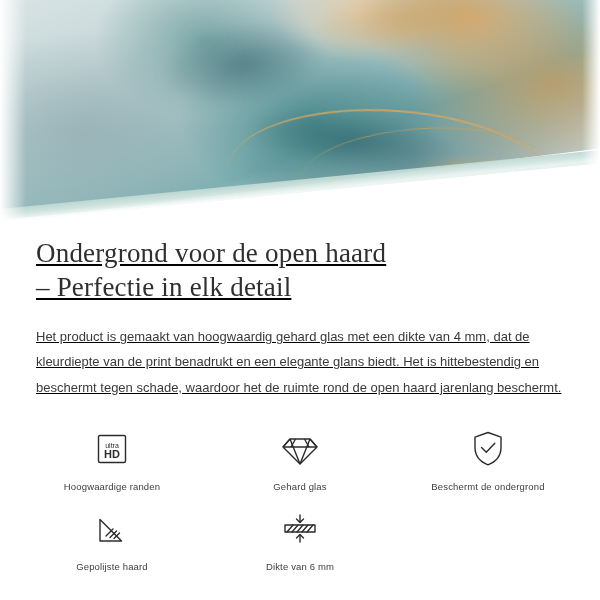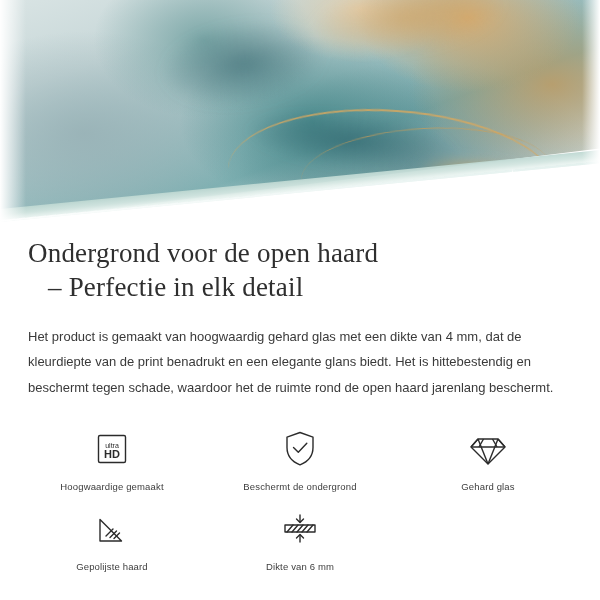--- a/index.html
+++ b/index.html
@@ -122,33 +122,34 @@
     color: #ffffff;
     line-height: 1;
     text-shadow: 0 0 6px rgba(255,255,255,0.95);
     user-select: none;
   }
   .sparkle.s1 { left: 500px; top: 166px; font-size: 30px; }
   .sparkle.s2 { left: 526px; top: 186px; font-size: 16px; }
 
   
   .content {
-    padding: 0 28px;
+    padding: 0 36px;
+    text-decoration: underline;
   }
   .headline {
     margin: 0;
     padding-top: 14px;
     font-family: "Liberation Serif", serif;
     font-size: 27px;
     line-height: 1.26;
     font-weight: 400;
     color: #2f2f2f;
     letter-spacing: 0.2px;
   }
-  .headline .line2 { display: block; margin-left: 20px; }
+  .headline .line2 { display: block; }
   .body-copy {
     margin: 20px 0 0 0;
     font-size: 13px;
     line-height: 1.95;
     color: #3a3a3a;
     max-width: 530px;
   }
 
   
   .features {
@@ -211,47 +212,47 @@
 
 
     <div class="feature">
       <div class="feature-icon">
         <svg width="44" height="44" viewBox="0 0 44 44">
           <rect x="8.5" y="8.5" width="27" height="27" rx="1.5" fill="none" stroke="#2b2b2b" stroke-width="1.4"></rect>
           <text x="22" y="20.5" font-family="Liberation Sans, sans-serif" font-size="7" fill="#2b2b2b" text-anchor="middle">ultra</text>
           <text x="22" y="31" font-family="Liberation Sans, sans-serif" font-size="11" font-weight="bold" fill="#2b2b2b" text-anchor="middle">HD</text>
         </svg>
       </div>
-      <div class="feature-label">Hoogwaardige gemaakt</div>
-    </div>
-
-    <div class="feature">
-      <div class="feature-icon">
-        <svg width="42" height="46" viewBox="0 0 42 46" fill="none" stroke="#2b2b2b" stroke-width="1.4" stroke-linejoin="round" stroke-linecap="round">
-          <path d="M21 6.5l13 4.6v10.4c0 8.6-5.6 14.4-13 17.4-7.4-3-13-8.8-13-17.4V11.1z"></path>
-          <polyline points="14.5,21.5 19.3,26.3 27.8,17.2"></polyline>
-        </svg>
-      </div>
-      <div class="feature-label">Beschermt de ondergrond</div>
+      <div class="feature-label">Hoogwaardige randen</div>
     </div>
 
     <div class="feature">
       <div class="feature-icon">
         <svg width="46" height="42" viewBox="0 0 46 42" fill="none" stroke="#2b2b2b" stroke-width="1.4" stroke-linejoin="round">
           <path d="M13 11h20l7 8-17 17L6 19z"></path>
           <path d="M6 19h34"></path>
           <path d="M13 11l-7 8"></path>
           <path d="M33 11l7 8"></path>
           <path d="M13 11l10 25"></path>
           <path d="M33 11L23 36"></path>
           <path d="M18.5 11L14 19"></path>
           <path d="M27.5 11L32 19"></path>
         </svg>
       </div>
       <div class="feature-label">Gehard glas</div>
+    </div>
+
+    <div class="feature">
+      <div class="feature-icon">
+        <svg width="42" height="46" viewBox="0 0 42 46" fill="none" stroke="#2b2b2b" stroke-width="1.4" stroke-linejoin="round" stroke-linecap="round">
+          <path d="M21 6.5l13 4.6v10.4c0 8.6-5.6 14.4-13 17.4-7.4-3-13-8.8-13-17.4V11.1z"></path>
+          <polyline points="14.5,21.5 19.3,26.3 27.8,17.2"></polyline>
+        </svg>
+      </div>
+      <div class="feature-label">Beschermt de ondergrond</div>
     </div>
 
     <div class="feature">
       <div class="feature-icon">
         <svg width="44" height="44" viewBox="0 0 44 44" fill="none" stroke="#2b2b2b" stroke-width="1.4" stroke-linecap="round" stroke-linejoin="round">
           <path d="M10 34V12.5L31.5 34z"></path>
           <line x1="16" y1="29" x2="23" y2="22"></line>
           <line x1="20" y1="30.5" x2="26.5" y2="24"></line>
           <line x1="24" y1="31.5" x2="29.5" y2="26"></line>
         </svg>

